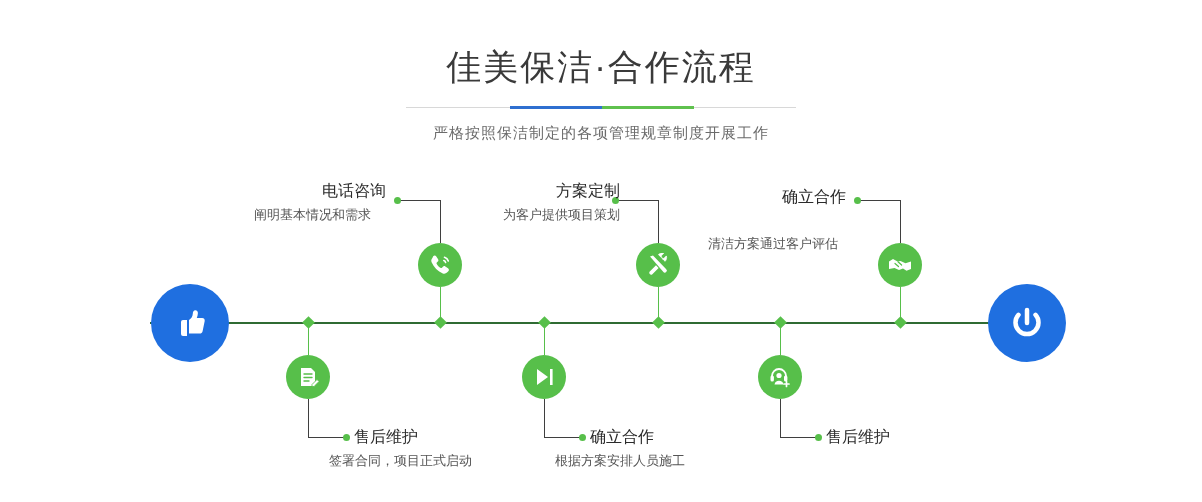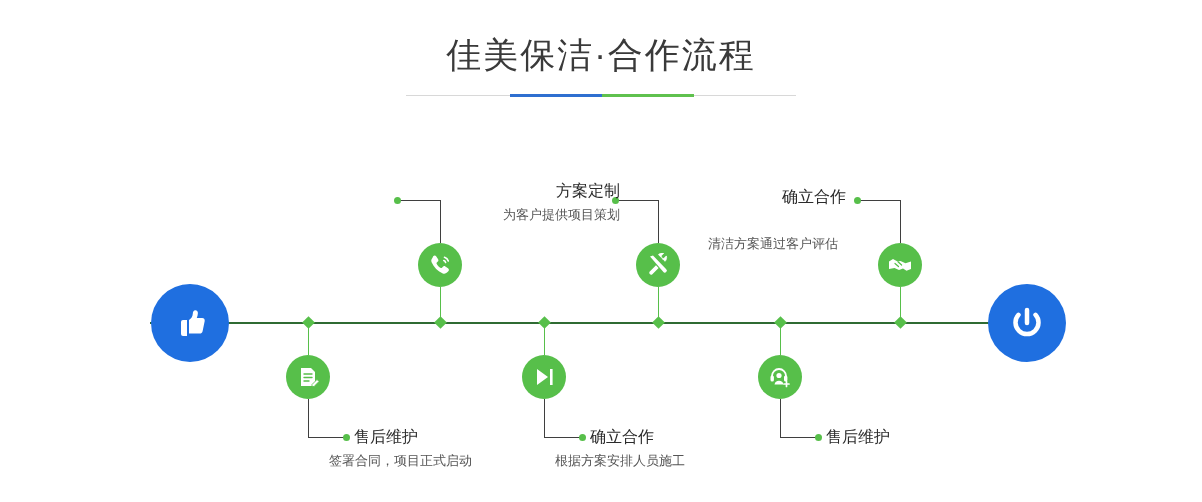--- a/index.html
+++ b/index.html
@@ -27,21 +27,21 @@
     left: 0;
     width: 1202px;
     text-align: center;
   }
   .title {
     font-size: 35px;
     letter-spacing: 2px;
     color: #3a3a3a;
     font-weight: normal;
     line-height: 50px;
-    margin: 0;
+    margin: 12px;
   }
   .rule-wrap {
     position: relative;
     width: 390px;
     height: 4px;
     margin: 14px auto 0 auto;
   }
   .rule-base {
     position: absolute;
     left: 0;
@@ -168,20 +168,21 @@
 
 <div class="page">
 
   <div class="header">
     <div class="title">佳美保洁·合作流程</div>
     <div class="rule-wrap">
       <div class="rule-base"></div>
       <div class="rule-blue"></div>
       <div class="rule-green"></div>
     </div>
+    <div class="subtitle">严格按照保洁制定的各项管理规章制度开展工作</div>
   </div>
 
   <div class="timeline">
 
     <div class="axis"></div>
 
     <div class="endcap start">
       <span>
         <svg width="40" height="40" viewBox="0 0 40 40" aria-hidden="true">
           <path d="M13 17 h4 v16 h-4 a2 2 0 0 1 -2 -2 v-12 a2 2 0 0 1 2 -2 z" fill="#ffffff"></path>
@@ -206,20 +207,24 @@
           <path d="M17.5 5.2 a6 6 0 0 1 3.8 3.8" stroke="#ffffff" stroke-width="1.6" fill="none" stroke-linecap="round"></path>
           <path d="M16.8 8.6 a3 3 0 0 1 1.8 1.8" stroke="#ffffff" stroke-width="1.6" fill="none" stroke-linecap="round"></path>
         </svg>
       </span>
     </div>
     <div class="stem" style="left:440px; top:127px; height:35px;"></div>
     <div class="diamond" style="left:436px; top:158px;"></div>
     <div class="connector-v" style="left:440px; top:40px; height:43px;"></div>
     <div class="connector-h" style="left:397px; top:40px; width:43px;"></div>
     <div class="dot" style="left:394px; top:37px;"></div>
+    <div class="label" style="left:322px; top:20px; text-align:left;">
+      <div class="lab-title">电话咨询</div>
+      <div class="lab-desc" style="margin-left:-68px;">阐明基本情况和需求</div>
+    </div>
 
     <div class="node" style="left:286px; top:195px;">
       <span>
         <svg width="24" height="24" viewBox="0 0 24 24" aria-hidden="true">
           <path d="M5 3 h10 l4 4 v14 H5 z" fill="#ffffff"></path>
           <path d="M8 9 h8 M8 12.5 h8 M8 16 h5" stroke="#57bf4a" stroke-width="1.4" stroke-linecap="round"></path>
           <path d="M16 19.5 l5 -5 l2 2 l-5 5 h-2 z" fill="#ffffff" stroke="#57bf4a" stroke-width="0.8"></path>
         </svg>
       </span>
     </div>

